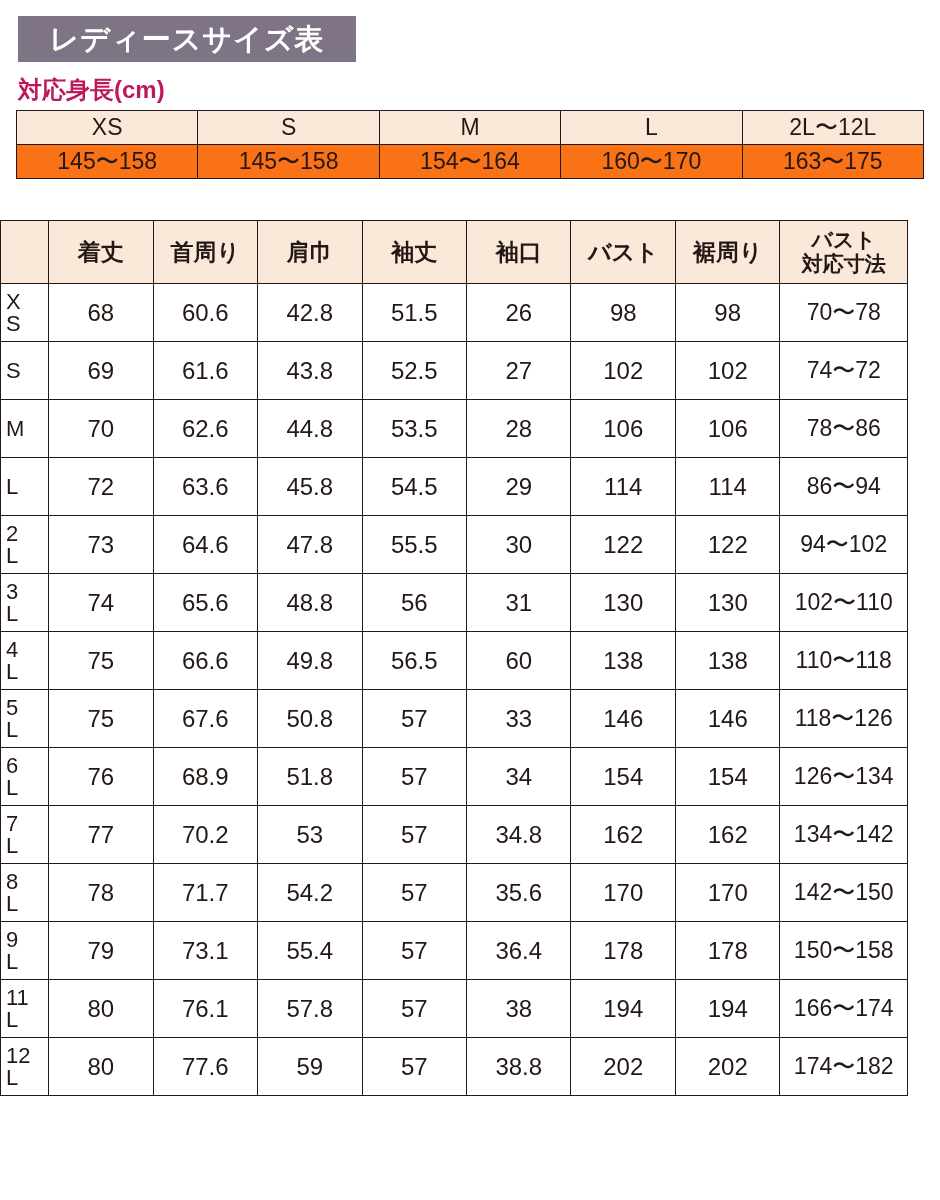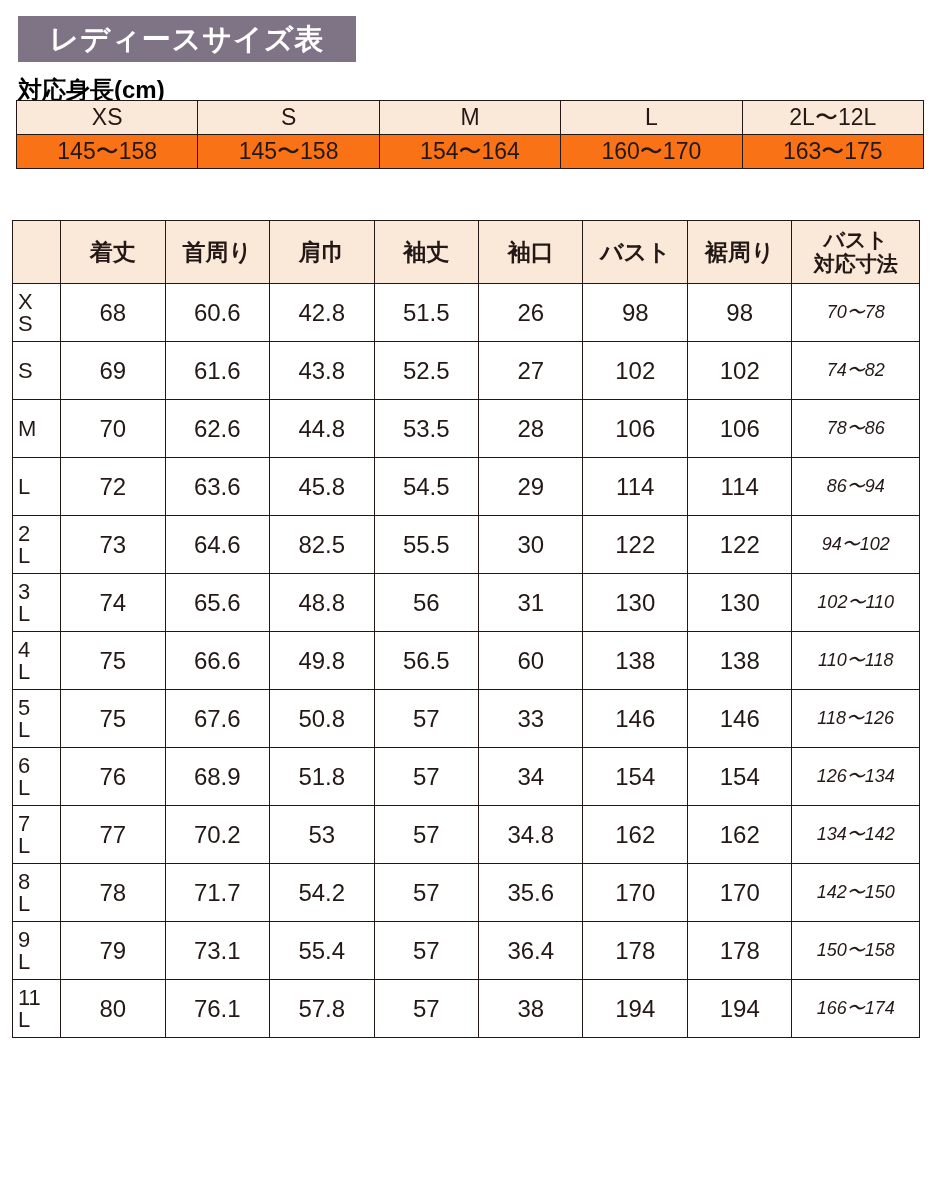--- a/index.html
+++ b/index.html
@@ -41,27 +41,27 @@
     line-height: 1;
   }
   
   .sub-heading {
     position: absolute;
     left: 18px;
     top: 74px;
     font-size: 24px;
     font-weight: bold;
     letter-spacing: 0px;
-    color: #000000;
+    color: #be185d;
   }
   
   .height-table {
     position: absolute;
     left: 16px;
-    top: 100px;
+    top: 110px;
     width: 908px;
     border-collapse: collapse;
     table-layout: fixed;
   }
   .height-table td {
     border: 1px solid #231815;
     text-align: center;
     font-size: 23px;
     height: 33px;
     padding: 0;
@@ -70,21 +70,21 @@
   .height-table tr.head td {
     background: #fae8d8;
     font-weight: normal;
   }
   .height-table tr.vals td {
     background: #f97316;
   }
   
   .main-table {
     position: absolute;
-    left: 12px;
+    left: 0;
     top: 220px;
     width: 908px;
     border-collapse: collapse;
     table-layout: fixed;
   }
   .main-table th, .main-table td {
     border: 1px solid #231815;
     padding: 0;
     text-align: center;
     font-size: 23px;
@@ -113,22 +113,21 @@
     text-align: left;
     padding-left: 5px;
     line-height: 1.0;
     font-weight: normal;
   }
   .main-table tbody td.size-label span.lab {
     display: block;
     text-align: left;
   }
   .main-table tbody td.range {
-    font-size: 18px;
-    font-style: italic;
+    font-size: 23px;
   }
   
   col.c-size { width: 46px; }
   col.c-data { width: 100px; }
   col.c-last { width: 122px; }
 </style>
 </head>
 <body>
 
 <div class="page">
@@ -208,21 +207,21 @@
           <span class="lab">S</span>
           <span class="lab"></span>
         </td>
         <td>69</td>
         <td>61.6</td>
         <td>43.8</td>
         <td>52.5</td>
         <td>27</td>
         <td>102</td>
         <td>102</td>
-        <td class="range">74〜82</td>
+        <td class="range">74〜72</td>
       </tr>
 
       <tr>
         <td class="size-label">
           <span class="lab">M</span>
           <span class="lab"></span>
         </td>
         <td>70</td>
         <td>62.6</td>
         <td>44.8</td>
@@ -248,21 +247,21 @@
         <td class="range">86〜94</td>
       </tr>
 
       <tr>
         <td class="size-label">
           <span class="lab">2</span>
           <span class="lab">L</span>
         </td>
         <td>73</td>
         <td>64.6</td>
-        <td>82.5</td>
+        <td>47.8</td>
         <td>55.5</td>
         <td>30</td>
         <td>122</td>
         <td>122</td>
         <td class="range">94〜102</td>
       </tr>
 
       <tr>
         <td class="size-label">
           <span class="lab">3</span>
@@ -377,17 +376,31 @@
         <td>80</td>
         <td>76.1</td>
         <td>57.8</td>
         <td>57</td>
         <td>38</td>
         <td>194</td>
         <td>194</td>
         <td class="range">166〜174</td>
       </tr>
 
+      <tr>
+        <td class="size-label">
+          <span class="lab">12</span>
+          <span class="lab">L</span>
+        </td>
+        <td>80</td>
+        <td>77.6</td>
+        <td>59</td>
+        <td>57</td>
+        <td>38.8</td>
+        <td>202</td>
+        <td>202</td>
+        <td class="range">174〜182</td>
+      </tr>
 
     </tbody>
   </table>
 
 </div>
 
 </body></html>

